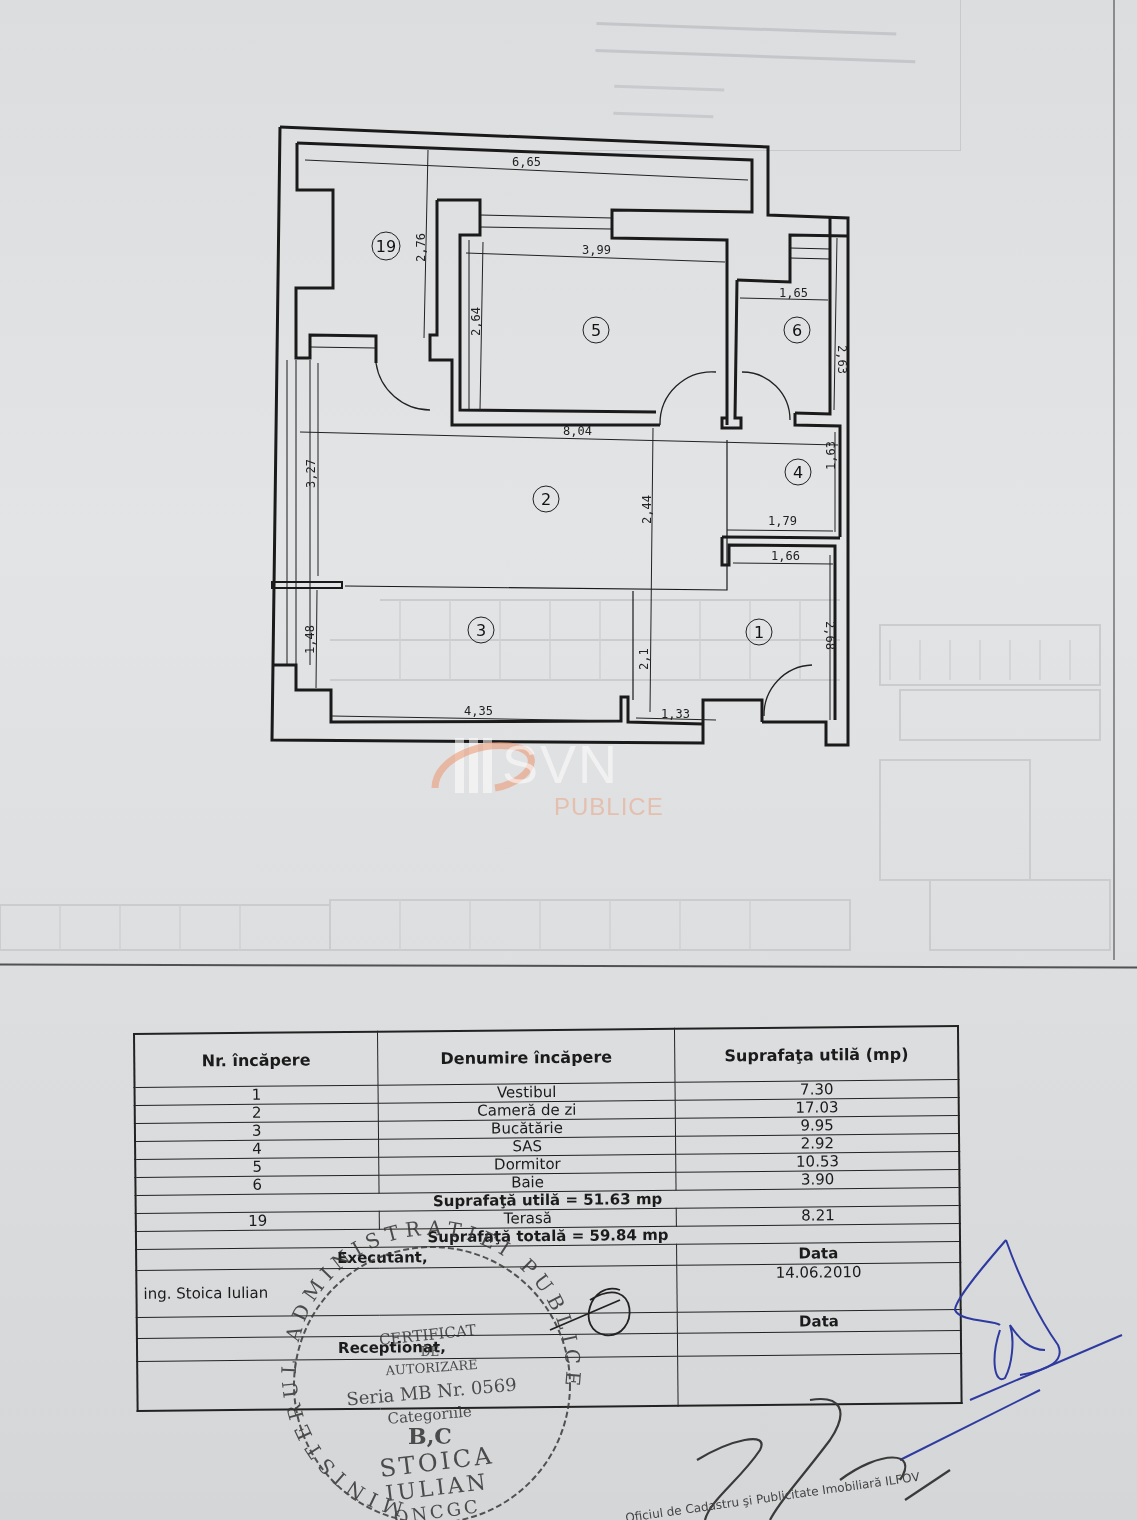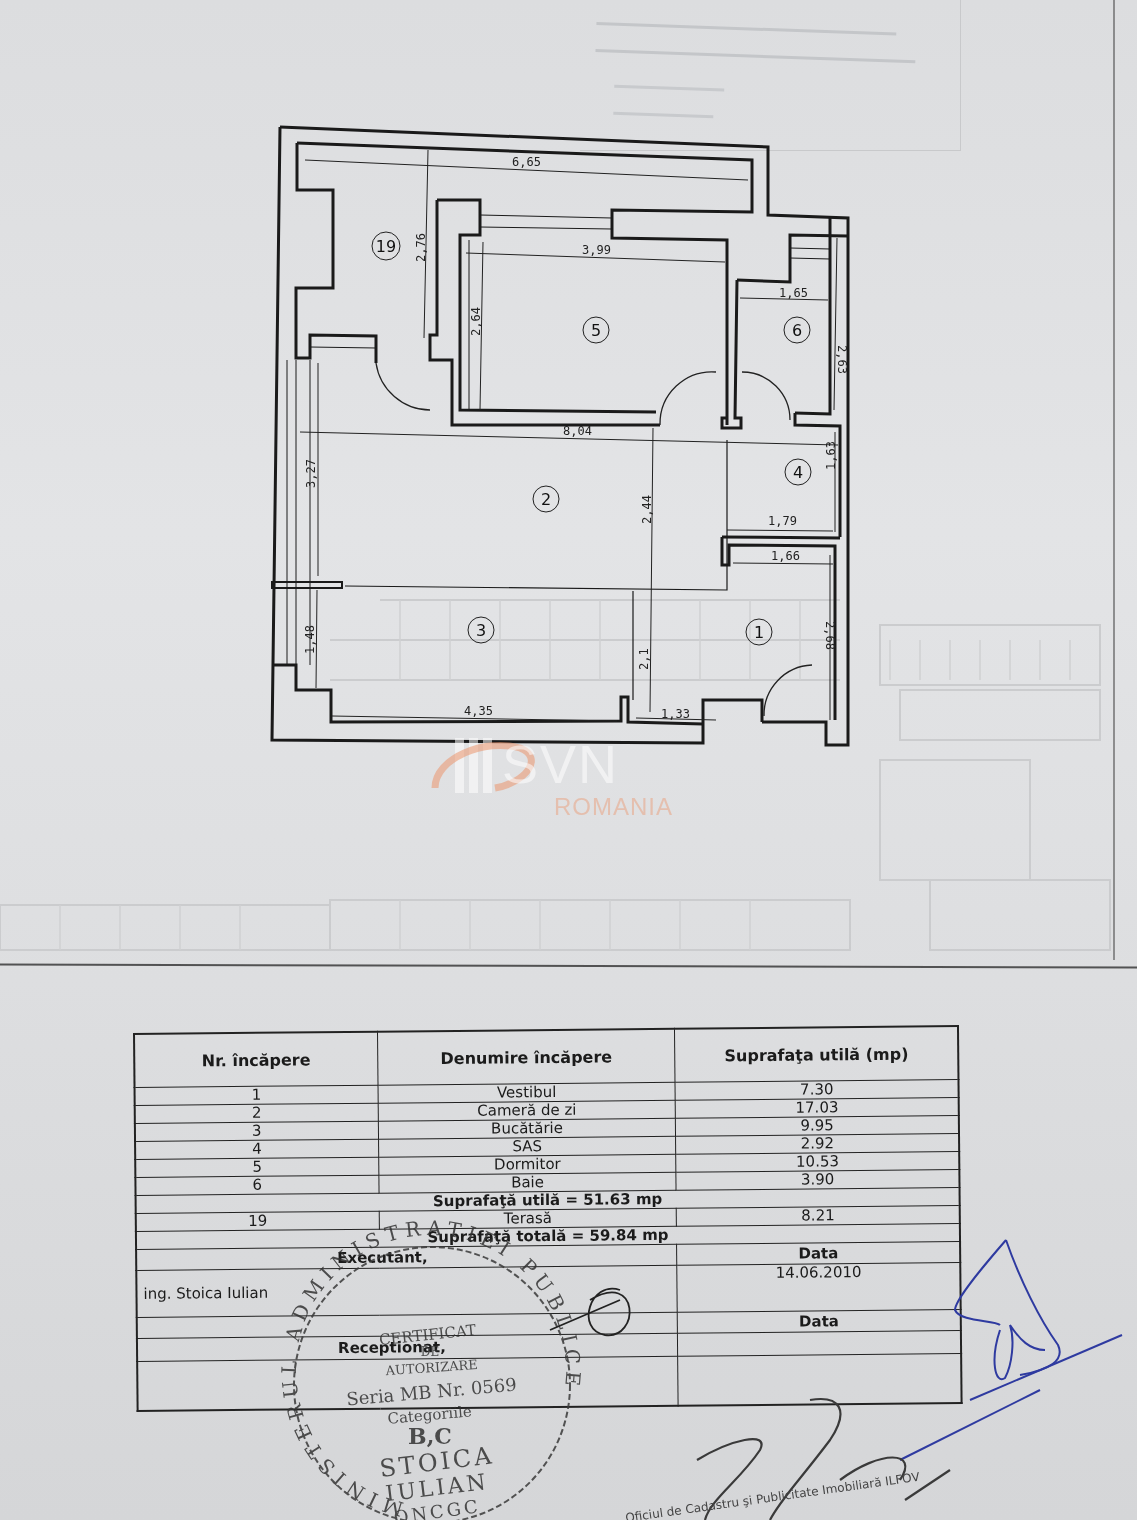--- a/index.html
+++ b/index.html
@@ -198,21 +198,21 @@
 </svg>
 
 <div class="watermark">
   <svg width="110" height="90" style="position:absolute;left:0;top:0;">
     <rect x="30" y="20" width="9" height="55" fill="rgba(255,255,255,0.55)"></rect>
     <rect x="44" y="20" width="9" height="55" fill="rgba(255,255,255,0.55)"></rect>
     <rect x="58" y="20" width="9" height="55" fill="rgba(255,255,255,0.55)"></rect>
     <path d="M10,70 C10,40 60,20 95,30 C120,40 100,65 70,70" fill="none" stroke="rgba(235,150,110,0.55)" stroke-width="7"></path>
   </svg>
   <div class="wm-brand">SVN</div>
-  <div class="wm-sub">ROMANIA</div>
+  <div class="wm-sub">PUBLICE</div>
 </div>
 
 <div class="fold-line"></div>
 
 <table class="rooms-table">
   <tbody>
       <tr>
     <th class="c1">Nr. încăpere</th>
     <th class="c2">Denumire încăpere</th>
     <th class="c3">Suprafaţa utilă (mp)</th>

